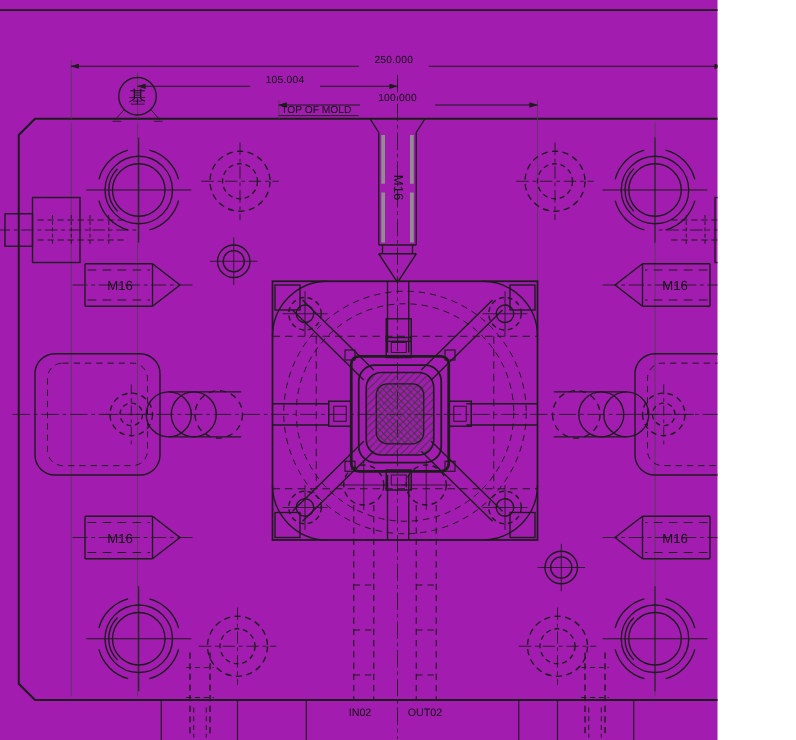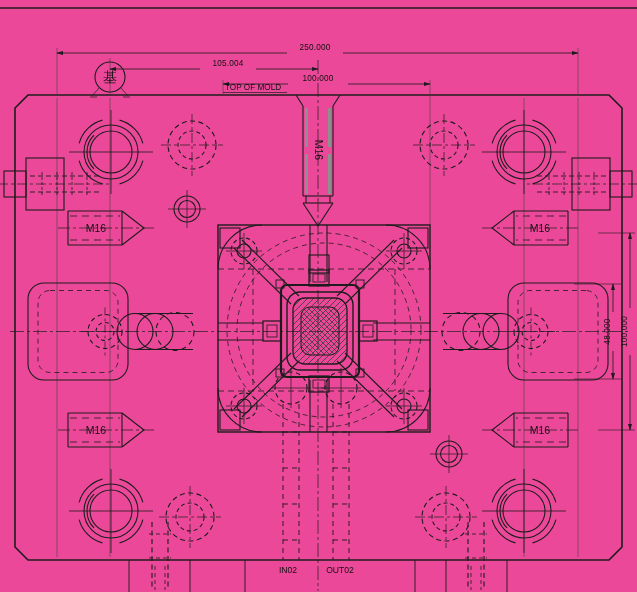--- a/index.html
+++ b/index.html
@@ -1,16 +1,16 @@
 <!DOCTYPE html>
 <html><head>
 <meta charset="utf-8">
 <style>
   html,body{margin:0;padding:0;background:#ffffff;}
-  .stage{position:relative;width:637px;height:592px;background:#ec4899;overflow:hidden;}
+  .stage{position:relative;width:574px;height:592px;background:#a21caf;overflow:hidden;}
   svg{display:block;}
   .t text{fill:#111;stroke:none;font-family:"Liberation Sans","DejaVu Sans",sans-serif;}
   .dim{font-size:8.2px;letter-spacing:0.2px;}
   .thread{font-size:10.5px;}
   .small{font-size:8.6px;}
   .datumchar{font-size:14px;}
   .tom{font-size:8.2px;}
 </style>
 </head>
 <body>

